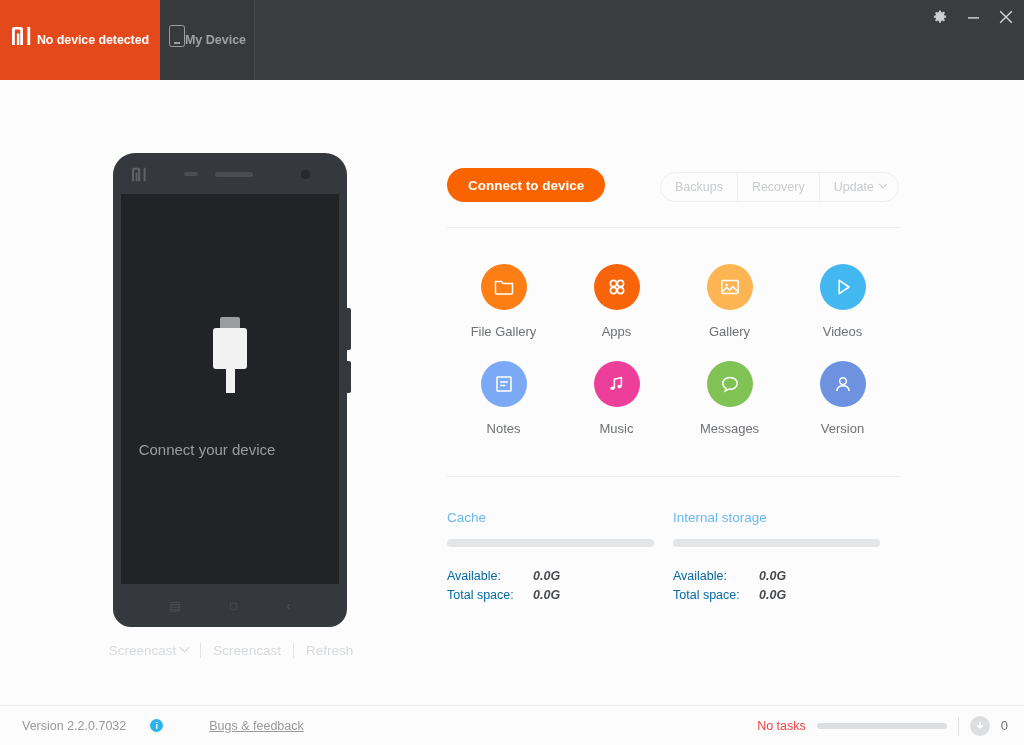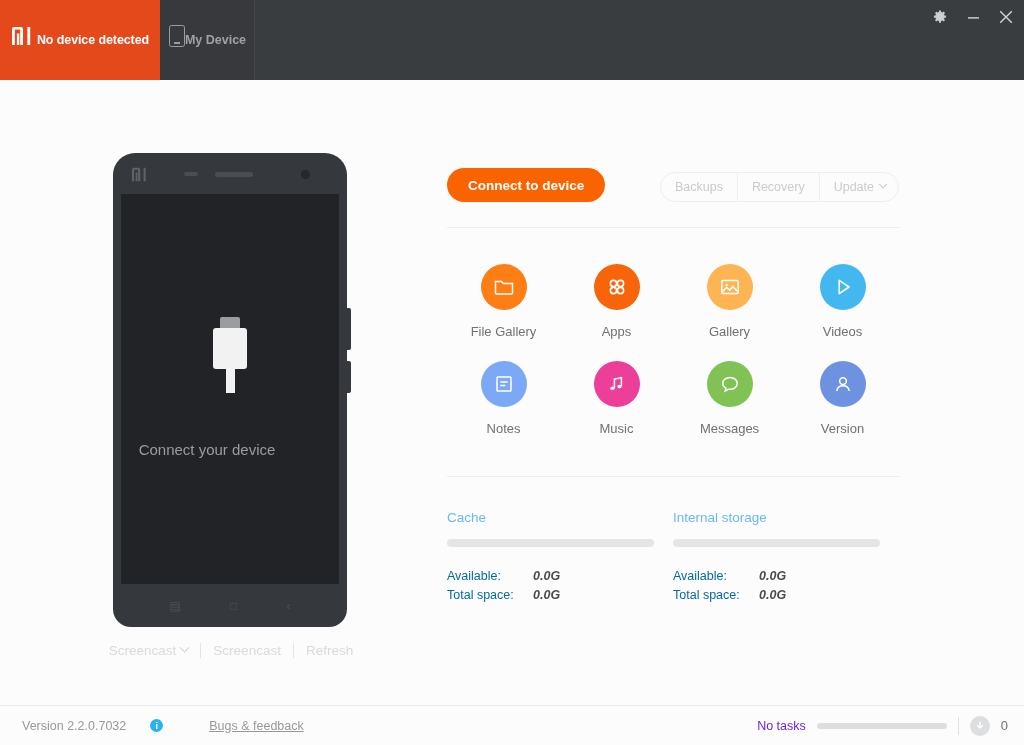--- a/index.html
+++ b/index.html
@@ -337,21 +337,21 @@
   .sb-feedback {
     font-size: 12.5px; color: #98999b;
     text-decoration: underline;
     margin-left: 22px;
     cursor: pointer;
   }
   .sb-right {
     position: absolute; right: 16px;
     display: flex; align-items: center; gap: 11px;
   }
-  .sb-tasks { font-size: 12.5px; color: #6d28d9; }
+  .sb-tasks { font-size: 12.5px; color: #ef4444; }
   .task-bar {
     width: 130px; height: 6px;
     background: #dcdee0;
     border-radius: 3px;
   }
   .sb-vsep { width: 1px; height: 18px; background: #dfe1e3; }
   .dl-circle {
     width: 20px; height: 20px; border-radius: 50%;
     background: #dcdee0;
     display: flex; align-items: center; justify-content: center;

